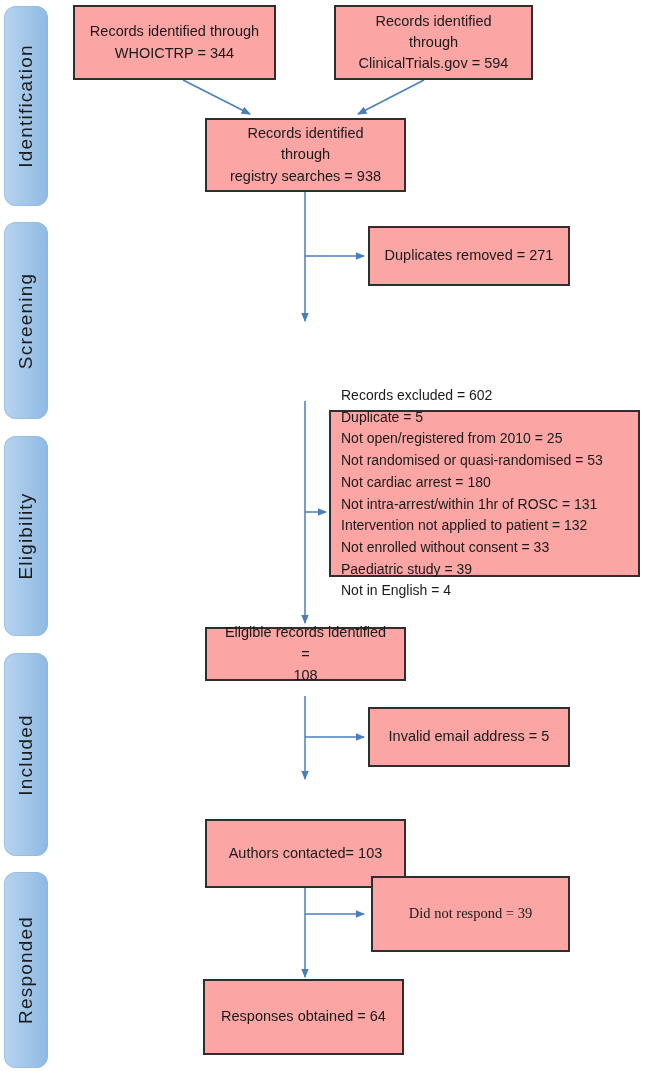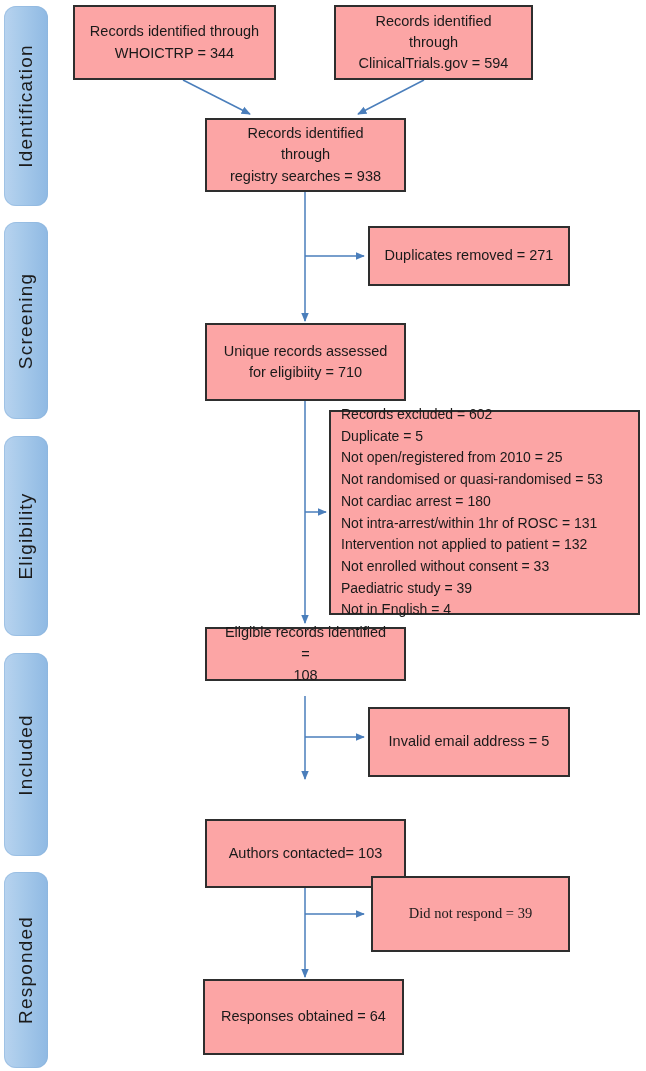--- a/index.html
+++ b/index.html
@@ -136,44 +136,40 @@
 
   <div class="flow-box" style="left:205px; top:118px; width:201px; height:74px;">
     <span class="txt">Records identified through
 registry searches = 938</span>
   </div>
 
   <div class="flow-box" style="left:368px; top:226px; width:202px; height:60px;">
     <span class="txt">Duplicates removed = 271</span>
   </div>
 
-  <div class="flow-box" style="left:205px; top:323px; width:201px; height:78px;">
-    <span class="txt">Unique records assessed
-for eligibiity = 710</span>
-  </div>
 
-  <div class="flow-box left-align" style="left:329px; top:410px; width:311px; height:205px; font-size:14px; line-height:1.55;">
+  <div class="flow-box left-align" style="left:329px; top:410px; width:311px; height:167px; font-size:14px; line-height:1.55;">
     <span class="txt">Records excluded = 602
 Duplicate = 5
 Not open/registered from 2010 = 25
 Not randomised or quasi-randomised = 53
 Not cardiac arrest =  180
 Not intra-arrest/within 1hr of ROSC =  131
 Intervention not applied to patient =  132
 Not enrolled without consent = 33
 Paediatric study = 39
 Not in English = 4</span>
   </div>
 
   <div class="flow-box" style="left:205px; top:627px; width:201px; height:54px;">
     <span class="txt">Eligible records identified =
 108</span>
   </div>
 
-  <div class="flow-box" style="left:368px; top:707px; width:202px; height:70px;">
+  <div class="flow-box" style="left:368px; top:707px; width:202px; height:60px;">
     <span class="txt">Invalid email address = 5</span>
   </div>
 
   <div class="flow-box" style="left:205px; top:819px; width:201px; height:69px;">
     <span class="txt">Authors contacted= 103</span>
   </div>
 
   <div class="flow-box" style="left:371px; top:876px; width:199px; height:76px;font-family:Liberation Serif, serif;">
     <span class="txt">Did not respond = 39</span>
   </div>

